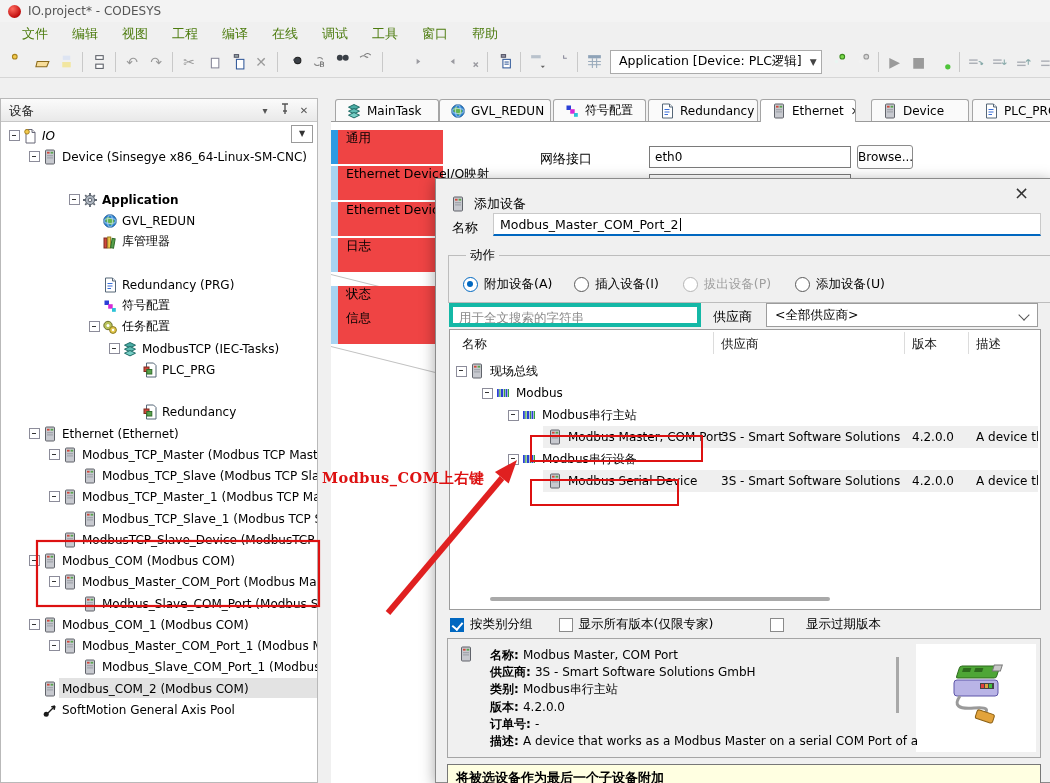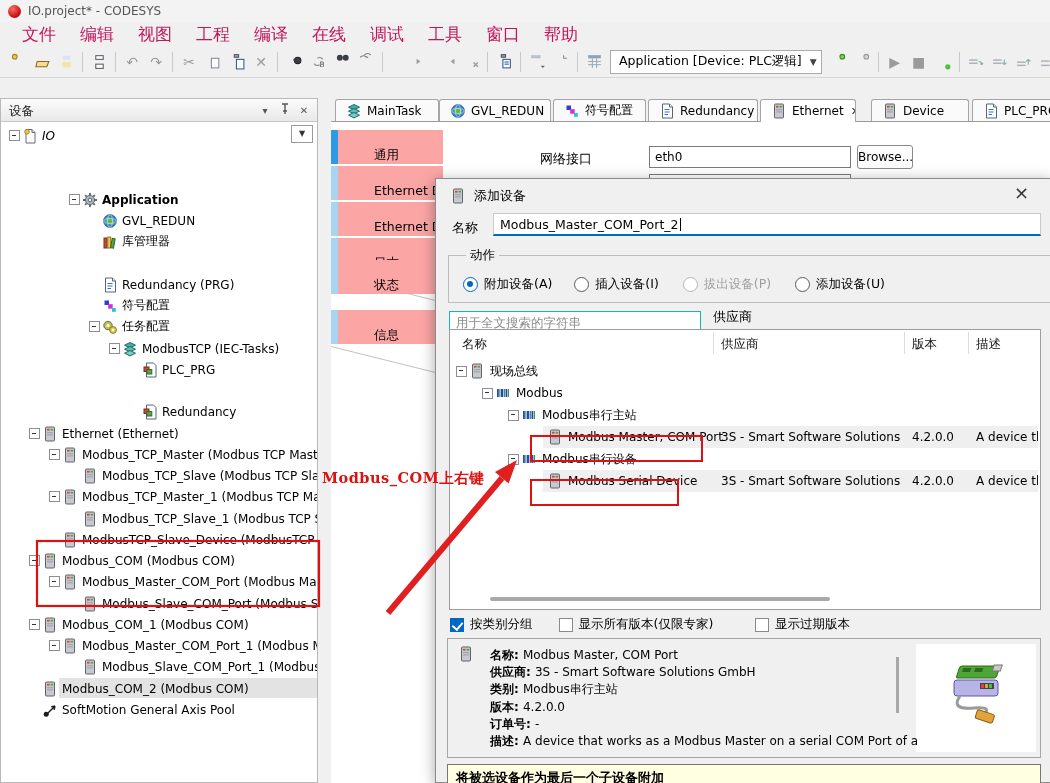--- a/index.html
+++ b/index.html
@@ -7,21 +7,21 @@
        font-family:"DejaVu Sans","Liberation Sans",sans-serif;font-size:12px;
        background:#f0f0f0;color:#000;}
   .abs{position:absolute;}
   
   #titlebar{left:0;top:0;width:1050px;height:22px;background:#f3f3f3;border-bottom:1px solid #e2e2e2;}
   #titlebar .logo{position:absolute;left:8px;top:5px;width:13px;height:13px;border-radius:50%;
       background:radial-gradient(circle at 35% 30%,#ff6a5e,#c00d0d 70%,#7e0404);}
   #titlebar .t{position:absolute;left:28px;top:4px;color:#555;font-size:12px;}
   
   #menubar{left:0;top:22px;width:1050px;height:24px;background:#f0f0f0;display:flex;align-items:center;padding-left:10px;box-sizing:border-box;}
-  .menu-item{padding:3px 12px;font-size:17px;color:#be185d;text-align:center;}
+  .menu-item{padding:3px 12px;font-size:13px;color:#4d7c0f;text-align:center;}
   
   #toolbar{left:0;top:46px;width:1050px;height:32px;background:#f0f0f0;border-bottom:1px solid #d6d6d6;
       display:flex;align-items:center;padding-left:6px;box-sizing:border-box;white-space:nowrap;overflow:hidden;}
   .tbico{width:22px;height:22px;display:inline-flex;align-items:center;justify-content:center;margin:0 1px;flex:0 0 auto;}
   .tbico svg{width:17px;height:17px;}
   .tbico.ch{font-size:14px;color:#9a9a9a;}
   .tbsep{width:1px;height:20px;background:#c9c9c9;margin:0 4px;flex:0 0 auto;}
   #app-combo{display:inline-flex;align-items:center;height:22px;border:1px solid #ababab;background:#fff;
       padding:0 4px 0 8px;margin:0 4px;font-size:12.5px;flex:0 0 auto;}
   #app-combo .caret{margin-left:8px;font-size:9px;color:#444;}
@@ -43,51 +43,51 @@
       font-size:8px;color:#333;text-align:center;line-height:15px;}
   
   #tabbar{left:331px;top:98px;width:719px;height:24px;background:#f0f0f0;border-bottom:1px solid #9a9a9a;box-sizing:border-box;}
   .tab{position:absolute;top:1px;height:22px;background:#fafafa;border:1px solid #a5a5a5;border-bottom:none;
       border-radius:3px 3px 0 0;display:flex;align-items:center;padding:0 8px;box-sizing:border-box;font-size:12px;white-space:nowrap;overflow:hidden;}
   .tab.active{background:#fff;height:23px;z-index:2;}
   .tab .tico{margin-right:5px;}
   .tab .closex{margin-left:7px;font-weight:bold;font-size:11px;color:#222;}
   
   #editor{left:331px;top:122px;width:719px;height:661px;background:#fff;overflow:hidden;}
-  .nav-item{position:absolute;left:0;width:112px;height:34px;background:#fca5a5;display:flex;align-items:flex-end;gap:28px;}
+  .nav-item{position:absolute;left:0;width:112px;height:34px;background:#ef4444;display:flex;align-items:flex-start;}
   .nav-item .bar{width:7px;height:100%;background:#a8d4f2;flex:0 0 auto;}
   .nav-item.sel .bar{background:#2d9ae3;}
   .nav-item .nl{margin-left:8px;font-size:12.5px;white-space:nowrap;}
   .nav-sep{position:absolute;left:0;width:118px;height:1px;background:#c2c2c2;transform:rotate(14deg);transform-origin:left top;}
   #field-netif-label{left:209px;top:28px;font-size:13px;}
   #field-netif-input{left:318px;top:24px;width:202px;height:22px;border:1px solid #7a7a7a;background:#fff;
       box-sizing:border-box;font-size:12px;padding:3px 5px;}
   #btn-browse{left:526px;top:23px;width:56px;height:24px;border:1px solid #8a8a8a;border-radius:3px;background:#fdfdfd;
       text-align:center;line-height:22px;font-size:12px;box-sizing:border-box;}
   #field-netif2{left:318px;top:52px;width:202px;height:10px;border:1px solid #7a7a7a;background:#fff;box-sizing:border-box;}
   
   #dialog{left:435px;top:178px;width:617px;height:605px;background:#f0f0f0;border:1px solid #8b8b8b;
       box-shadow:0 3px 14px rgba(0,0,0,.35);box-sizing:border-box;z-index:10;}
-  #dlg-title{position:absolute;left:12px;top:8px;display:flex;align-items:center;font-size:13px;}
+  #dlg-title{position:absolute;left:12px;top:16px;display:flex;align-items:center;font-size:13px;}
   #dlg-title .tico{margin-right:8px;}
   #dlg-close{position:absolute;right:22px;top:5px;font-size:18px;color:#333;line-height:18px;}
   #dlg-name-label{position:absolute;left:16px;top:40px;font-size:13px;}
   #dlg-name-input{position:absolute;left:57px;top:34px;width:548px;height:23px;background:#fff;
       border:1px solid #c9c9c9;border-bottom:2px solid #0067c0;box-sizing:border-box;font-size:12.5px;padding:3px 6px;}
   .cursorbar{display:inline-block;width:1px;height:13px;background:#000;vertical-align:-2px;margin-left:1px;}
   #dlg-action{position:absolute;left:10px;top:68px;width:595px;height:42px;border:1px solid #bdbdbd;}
   #dlg-action legend{font-size:12.5px;padding:0 4px;margin-left:8px;}
   .radio-row{position:absolute;left:14px;top:12px;display:flex;align-items:center;font-size:12.5px;}
   .radio{width:13px;height:13px;border-radius:50%;border:1px solid #5a5a5a;background:#fff;margin-right:6px;position:relative;flex:0 0 auto;}
   .radio.on{border:1px solid #0067c0;}
   .radio.on:before{content:"";position:absolute;left:2.5px;top:2.5px;width:6px;height:6px;border-radius:50%;background:#0067c0;}
   .radio.dis{border-color:#b5b5b5;}
   .radio-opt{display:flex;align-items:center;}
   .radio-opt.dis{color:#9e9e9e;}
-  #dlg-search{position:absolute;left:13px;top:132px;width:252px;height:24px;border:1px solid #14b8a6;background:#fff;
+  #dlg-search{position:absolute;left:13px;top:124px;width:252px;height:24px;border:4px solid #14b8a6;background:#fff;
       box-sizing:border-box;font-size:12.5px;color:#8a8a8a;padding:3px 6px;white-space:nowrap;overflow:hidden;}
   #dlg-vendor-label{position:absolute;left:277px;top:129px;font-size:13px;}
   #dlg-vendor-select{position:absolute;left:330px;top:124px;width:272px;height:24px;border:1px solid #9c9c9c;background:#fff;
       box-sizing:border-box;font-size:12.5px;padding:3px 8px;}
   #dlg-vendor-select .chev{position:absolute;right:9px;top:7px;width:7px;height:7px;border-right:1.6px solid #555;
       border-bottom:1.6px solid #555;transform:rotate(45deg);}
   #dlg-list{position:absolute;left:13px;top:150px;width:592px;height:281px;border:1px solid #9c9c9c;background:#fff;
       box-sizing:border-box;overflow:hidden;}
   .col-hdr{position:absolute;top:6px;font-size:12.5px;color:#111;}
   .dlrow{position:absolute;left:0;width:100%;height:22px;display:flex;align-items:center;white-space:nowrap;}
@@ -253,20 +253,34 @@
         <span class="expbox"></span>
         <span class="tico">
           <svg viewBox="0 0 16 16">
             <path d="M4 1.5h6l3 3V15H4z" fill="#fff" stroke="#667"></path>
             <path d="M10 1.5v3h3" fill="#e8e8e8" stroke="#667"></path>
             <circle cx="5" cy="3.8" r="2.3" fill="#f2c94c" stroke="#a8821d"></circle>
           </svg>
         </span>
         <span class="lbl" style="font-style: italic;">IO</span>
       </div>
+      <div class="trow" style="top: 24px;">
+        <span style="width: 28px; flex: 0 0 auto;"></span>
+        <span class="expbox"></span>
+        <span class="tico">
+          <svg viewBox="0 0 16 16">
+            <rect x="3.5" y="1" width="9" height="14" rx="1" fill="#c7c9cf" stroke="#60636a"></rect>
+            <rect x="5" y="2.8" width="2.6" height="1.8" fill="#cf4a3c"></rect>
+            <rect x="8.6" y="2.8" width="2.6" height="1.8" fill="#58a24c"></rect>
+            <rect x="5" y="6.2" width="6" height="1" fill="#9a9da5"></rect>
+            <rect x="5" y="8.4" width="6" height="1" fill="#9a9da5"></rect>
+          </svg>
+        </span>
+        <span class="lbl">Device (Sinsegye x86_64-Linux-SM-CNC)</span>
+      </div>
       <div class="trow" style="top: 67px;">
         <span style="width: 68px; flex: 0 0 auto;"></span>
         <span class="expbox"></span>
         <span class="tico">
           <svg viewBox="0 0 16 16">
             <circle cx="8" cy="8" r="4.6" fill="#aeb6c0" stroke="#5d6570"></circle>
             <circle cx="8" cy="8" r="1.8" fill="#f4f6f8" stroke="#5d6570"></circle>
             <g stroke="#5d6570" stroke-width="1.8">
               <line x1="8" y1="1" x2="8" y2="3"></line>
               <line x1="8" y1="13" x2="8" y2="15"></line>
@@ -678,21 +692,21 @@
       <div class="nav-item" style="top: 80px;">
         <span class="bar"></span>
         <span class="nl">Ethernet DeviceIEC对象</span>
       </div>
       <div class="nav-sep" style="top: 116px;"></div>
       <div class="nav-item" style="top: 116px;">
         <span class="bar"></span>
         <span class="nl">日志</span>
       </div>
       <div class="nav-sep" style="top: 152px;"></div>
-      <div class="nav-item" style="top: 138px;">
+      <div class="nav-item" style="top: 164px;">
         <span class="bar"></span>
         <span class="nl">状态</span>
       </div>
       <div class="nav-sep" style="top: 188px;"></div>
       <div class="nav-item" style="top: 188px;">
         <span class="bar"></span>
         <span class="nl">信息</span>
       </div>
       <div class="nav-sep" style="top: 224px;"></div>
     </div>
@@ -737,20 +751,23 @@
         </span>
         <span class="radio-opt" style="margin-right: 0px; margin-left: 24px;">
           <span class="radio"></span>
           <span>添加设备(U)</span>
         </span>
       </div>
   </fieldset>
 
   <div id="dlg-search">用于全文搜索的字符串</div>
   <div id="dlg-vendor-label">供应商</div>
+  <div id="dlg-vendor-select">
+    <span>&lt;全部供应商&gt;</span><span class="chev"></span>
+  </div>
 
   <div id="dlg-list">
     <div id="dlg-hscroll"></div>
   <div class="col-hdr" style="left: 12px;">名称</div>
       <div class="col-hdr" style="left: 271px;">供应商</div>
       <div style="position: absolute; left: 263px; top: 2px; width: 1px; height: 22px; background: rgb(220, 220, 220);"></div>
       <div class="col-hdr" style="left: 462px;">版本</div>
       <div style="position: absolute; left: 454px; top: 2px; width: 1px; height: 22px; background: rgb(220, 220, 220);"></div>
       <div class="col-hdr" style="left: 526px;">描述</div>
       <div style="position: absolute; left: 518px; top: 2px; width: 1px; height: 22px; background: rgb(220, 220, 220);"></div>
@@ -892,21 +909,21 @@
 
   <div id="dlg-hint">将被选设备作为最后一个子设备附加</div>
 <div class="chk-row" style="left: 14px;">
       <span class="chk on"></span>
       <span>按类别分组</span>
     </div>
     <div class="chk-row" style="left: 122.5px;">
       <span class="chk"></span>
       <span>显示所有版本(仅限专家)</span>
     </div>
-    <div class="chk-row" style="left: 319px;">
+    <div class="chk-row" style="left: 334px; gap: 16px;">
       <span class="chk"></span>
       <span>显示过期版本</span>
     </div>
   </div>
 
 <svg class="abs" id="anno-svg" viewBox="0 0 1050 783">
   <rect x="37" y="541" width="282" height="65" fill="none" stroke="#dd1111" stroke-width="2.2"></rect>
   <rect x="531" y="436" width="171" height="25" fill="none" stroke="#dd1111" stroke-width="2"></rect>
   <rect x="531" y="480" width="147" height="25" fill="none" stroke="#dd1111" stroke-width="2"></rect>
   <line x1="388" y1="613" x2="502" y2="478" stroke="#e02020" stroke-width="6"></line>

